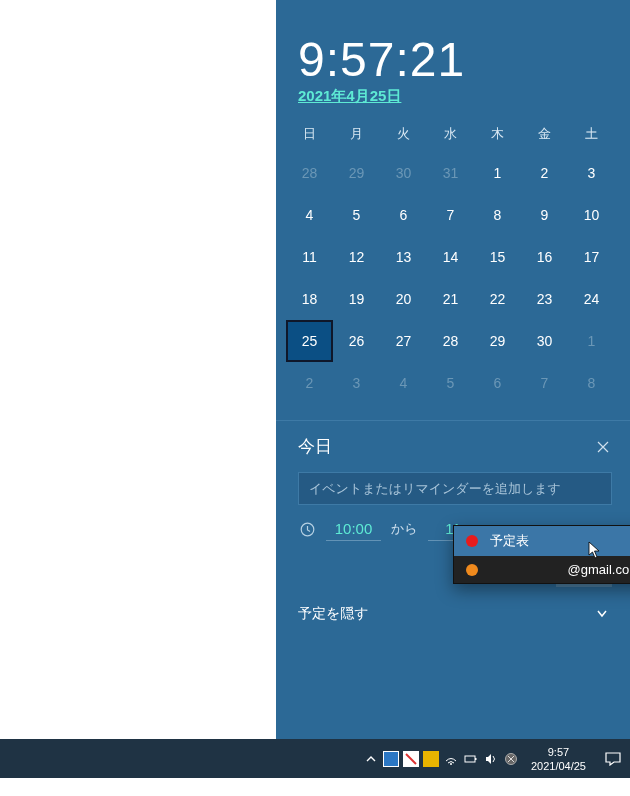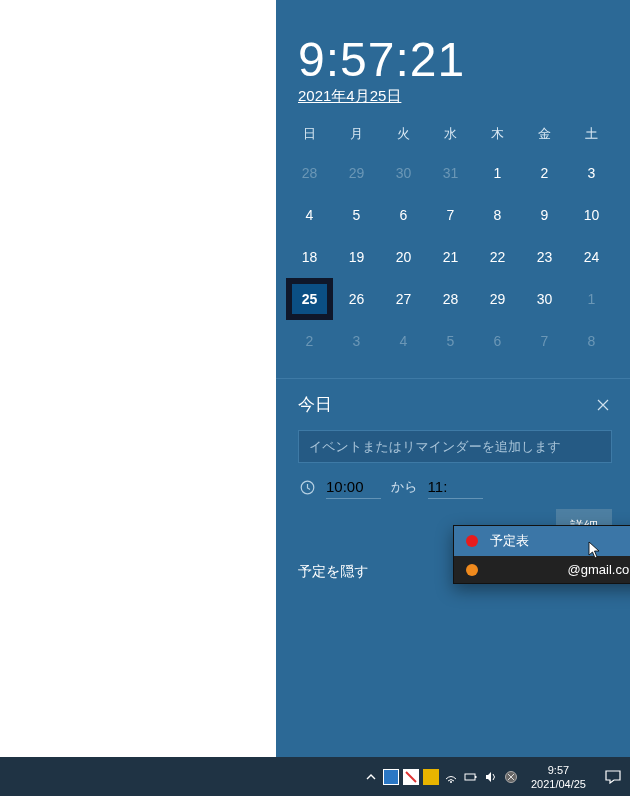--- a/index.html
+++ b/index.html
@@ -25,21 +25,22 @@
     }
     .clock-time {
       font-size: 48px;
       font-weight: 300;
       letter-spacing: 1px;
     }
     .clock-date {
       font-size: 15px;
       text-decoration: underline;
       cursor: pointer;
-      color: #ffffff;
+      color: #5eead4;
+      font-weight: bold;
     }
     .month-header {
       display: flex;
       align-items: center;
       padding: 10px 16px 8px 22px;
     }
     .month-label {
       font-size: 17px;
       flex: 1;
     }
@@ -62,22 +63,22 @@
       display: flex;
       align-items: center;
       justify-content: center;
       font-size: 14px;
       cursor: pointer;
     }
     .cal-dow { font-size: 13px; height: 36px; color: #d9e8f3; }
     .cal-dim { color: #6b97b6; }
     .cal-today {
       background: #0b4f84;
-      border: 6px solid #0f172a;
-      font-weight: 700;
+      border: 2px solid #0f172a;
+      font-weight: 400;
     }
     .today-section {
       margin-top: 16px;
       padding: 14px 18px 0 22px;
       border-top: 1px solid #3e7aa6;
     }
     .today-header {
       display: flex;
       align-items: center;
       margin-bottom: 14px;
@@ -102,23 +103,23 @@
       gap: 10px;
       margin-bottom: 10px;
     }
     .icon-slot { width: 18px; display:flex; justify-content:center; color:#b5d0e3; }
     .icon-slot svg { width:15px; height:15px; stroke:#b5d0e3; fill:none; stroke-width:1.2; }
     .time-field {
       width: 55px;
       border: none;
       border-bottom: 1px solid #6393b6;
       background: transparent;
-      color: #000000;
+      color: #5eead4;
       font-size: 15px;
-      text-align: left;
+      text-align: center;
       padding: 3px 0;
     }
     .time-sep { font-size: 13px; color: #cfe0ee; }
     .loc-row {
       display: flex;
       align-items: center;
       gap: 10px;
       margin-top: 30px;
       margin-bottom: 26px;
     }
@@ -190,21 +191,21 @@
       position: absolute;
       left: 588px;
       top: 541px;
       pointer-events: none;
     }
     .cursor-arrow svg { width:14px; height:18px; }
 
     .taskbar {
       position: absolute;
       left: 0;
-      top: 757px;
+      top: 739px;
       width: 630px;
       height: 39px;
       background: #1f3344;
       display: flex;
       align-items: flex-end;
       color: #fff;
       font-size: 12px;
     }
     .tray {
       margin-left: auto;
@@ -272,20 +273,29 @@
           <div class="cal-cell">3</div>
         </div>
         <div class="cal-row">
           <div class="cal-cell">4</div>
           <div class="cal-cell">5</div>
           <div class="cal-cell">6</div>
           <div class="cal-cell">7</div>
           <div class="cal-cell">8</div>
           <div class="cal-cell">9</div>
           <div class="cal-cell">10</div>
+        </div>
+        <div class="cal-row">
+          <div class="cal-cell">11</div>
+          <div class="cal-cell">12</div>
+          <div class="cal-cell">13</div>
+          <div class="cal-cell">14</div>
+          <div class="cal-cell">15</div>
+          <div class="cal-cell">16</div>
+          <div class="cal-cell">17</div>
         </div>
         <div class="cal-row">
           <div class="cal-cell">18</div>
           <div class="cal-cell">19</div>
           <div class="cal-cell">20</div>
           <div class="cal-cell">21</div>
           <div class="cal-cell">22</div>
           <div class="cal-cell">23</div>
           <div class="cal-cell">24</div>
         </div>

